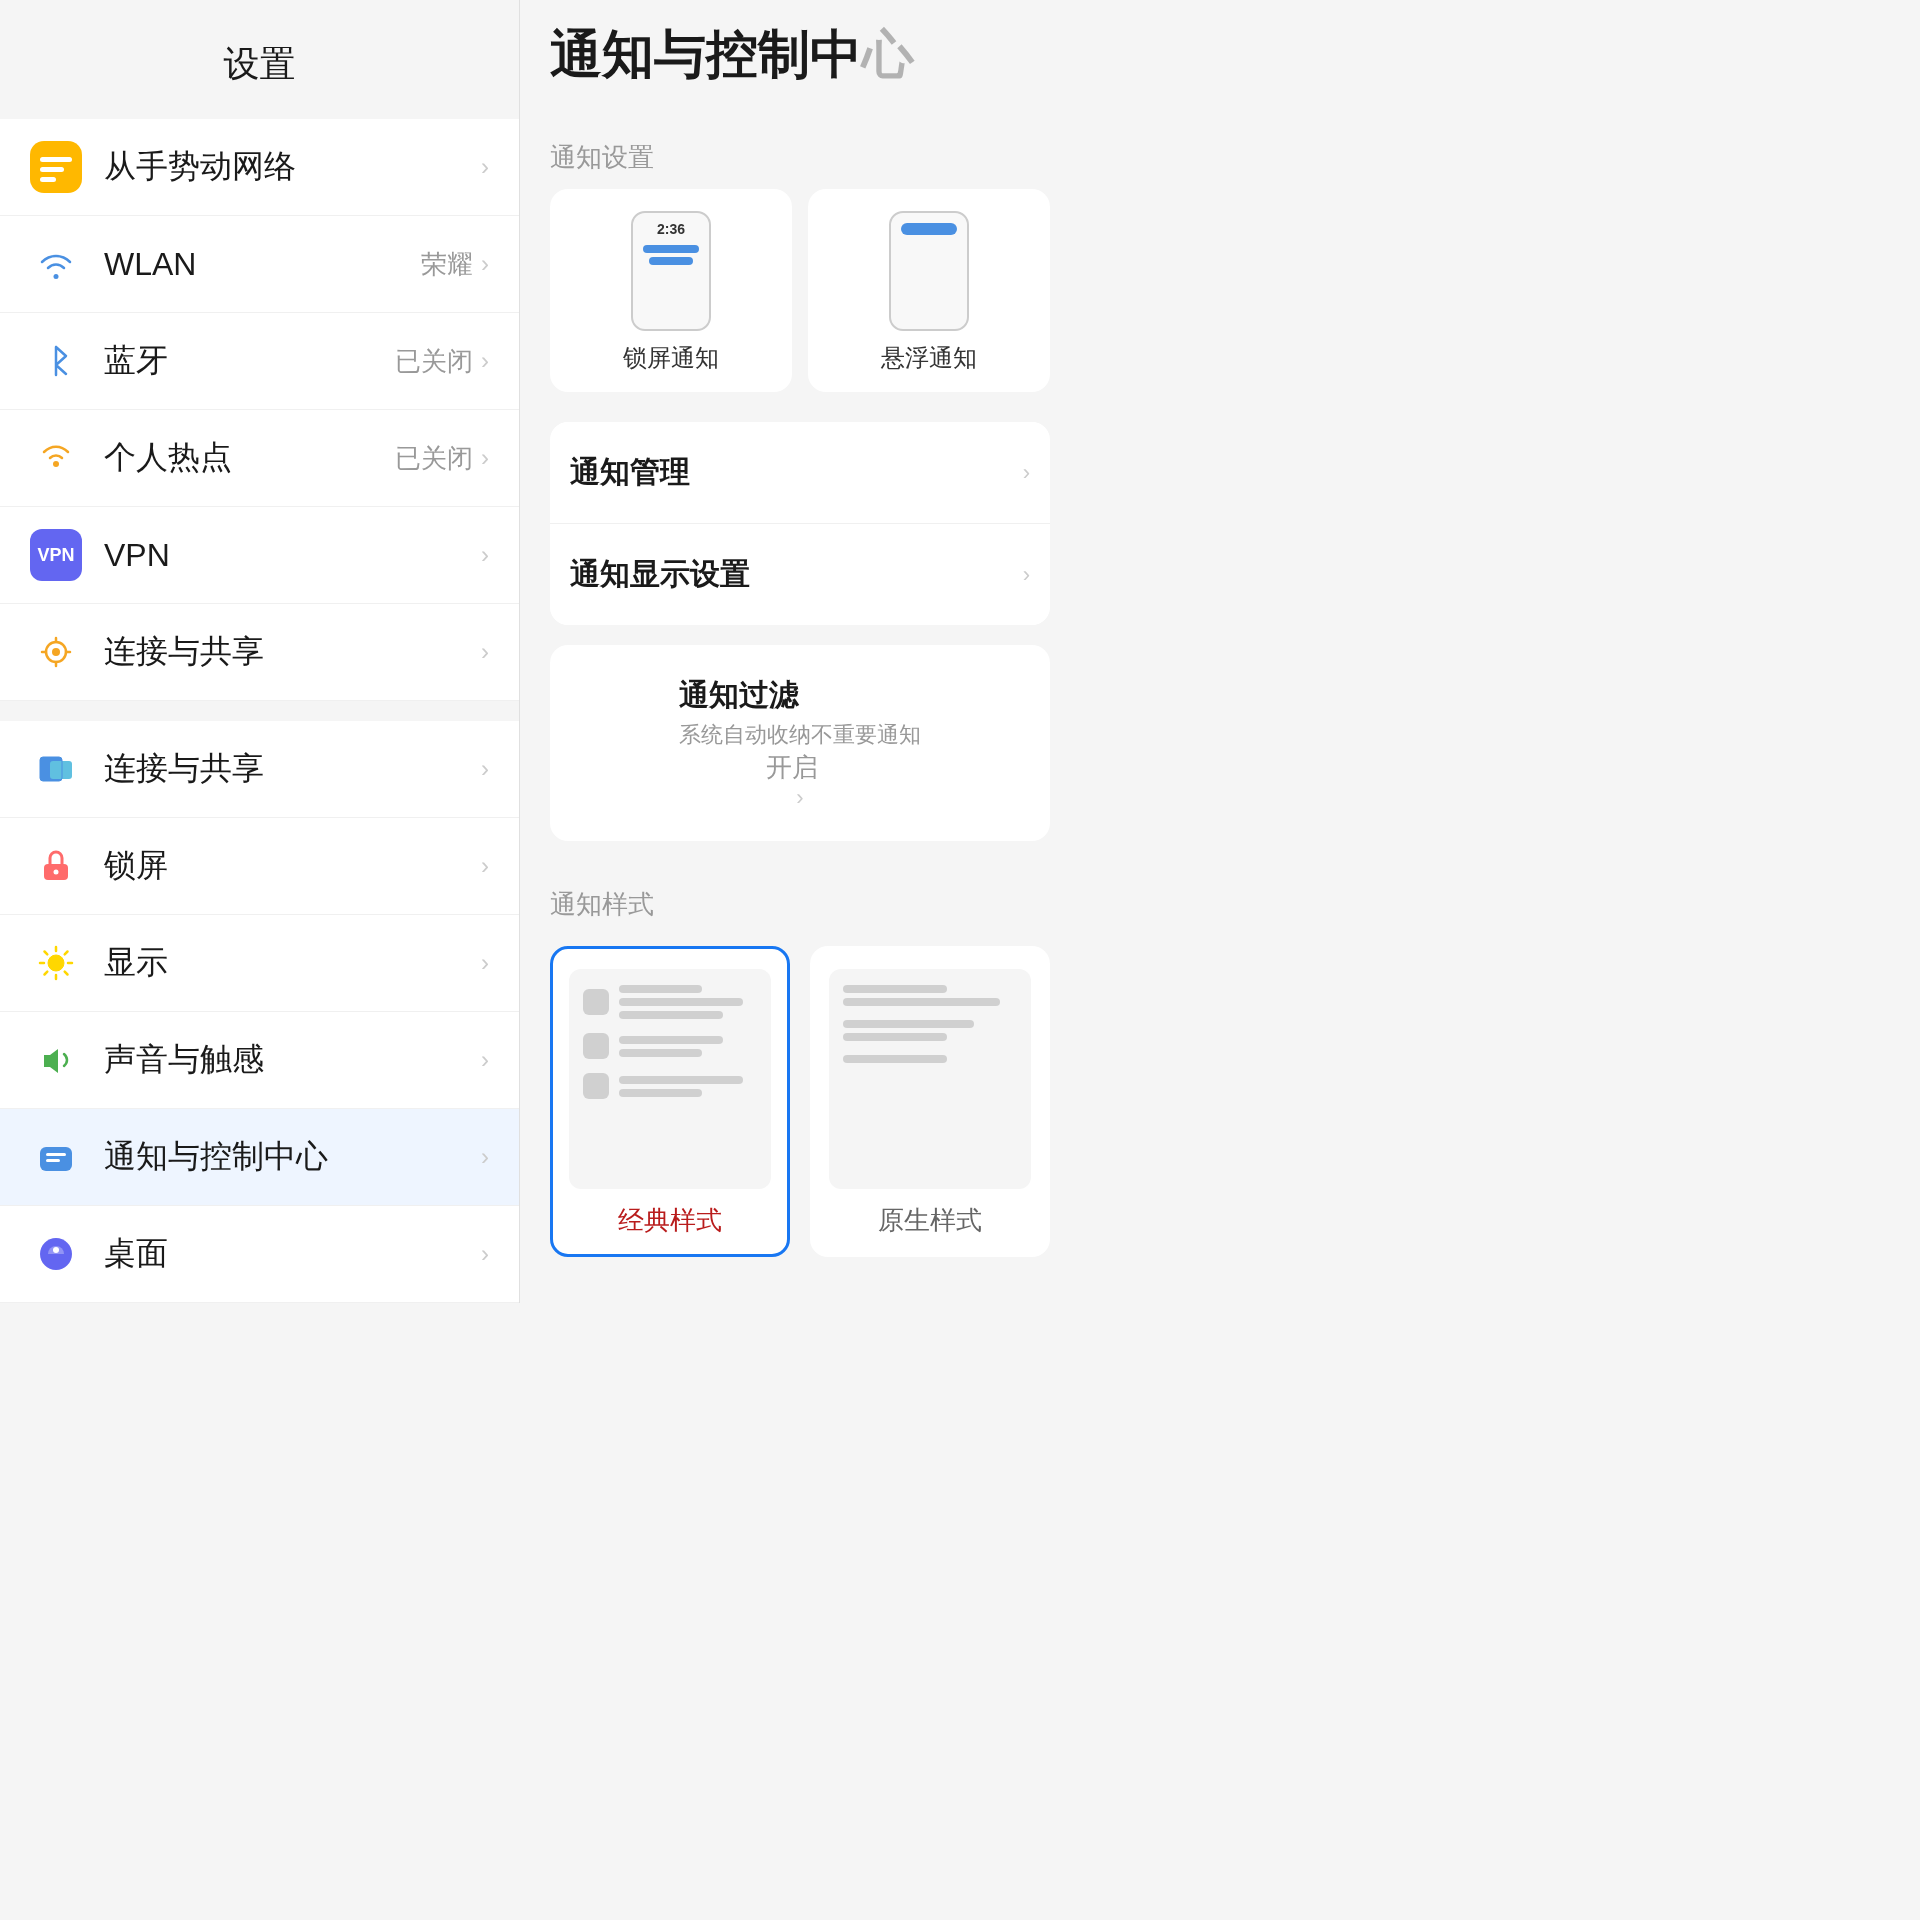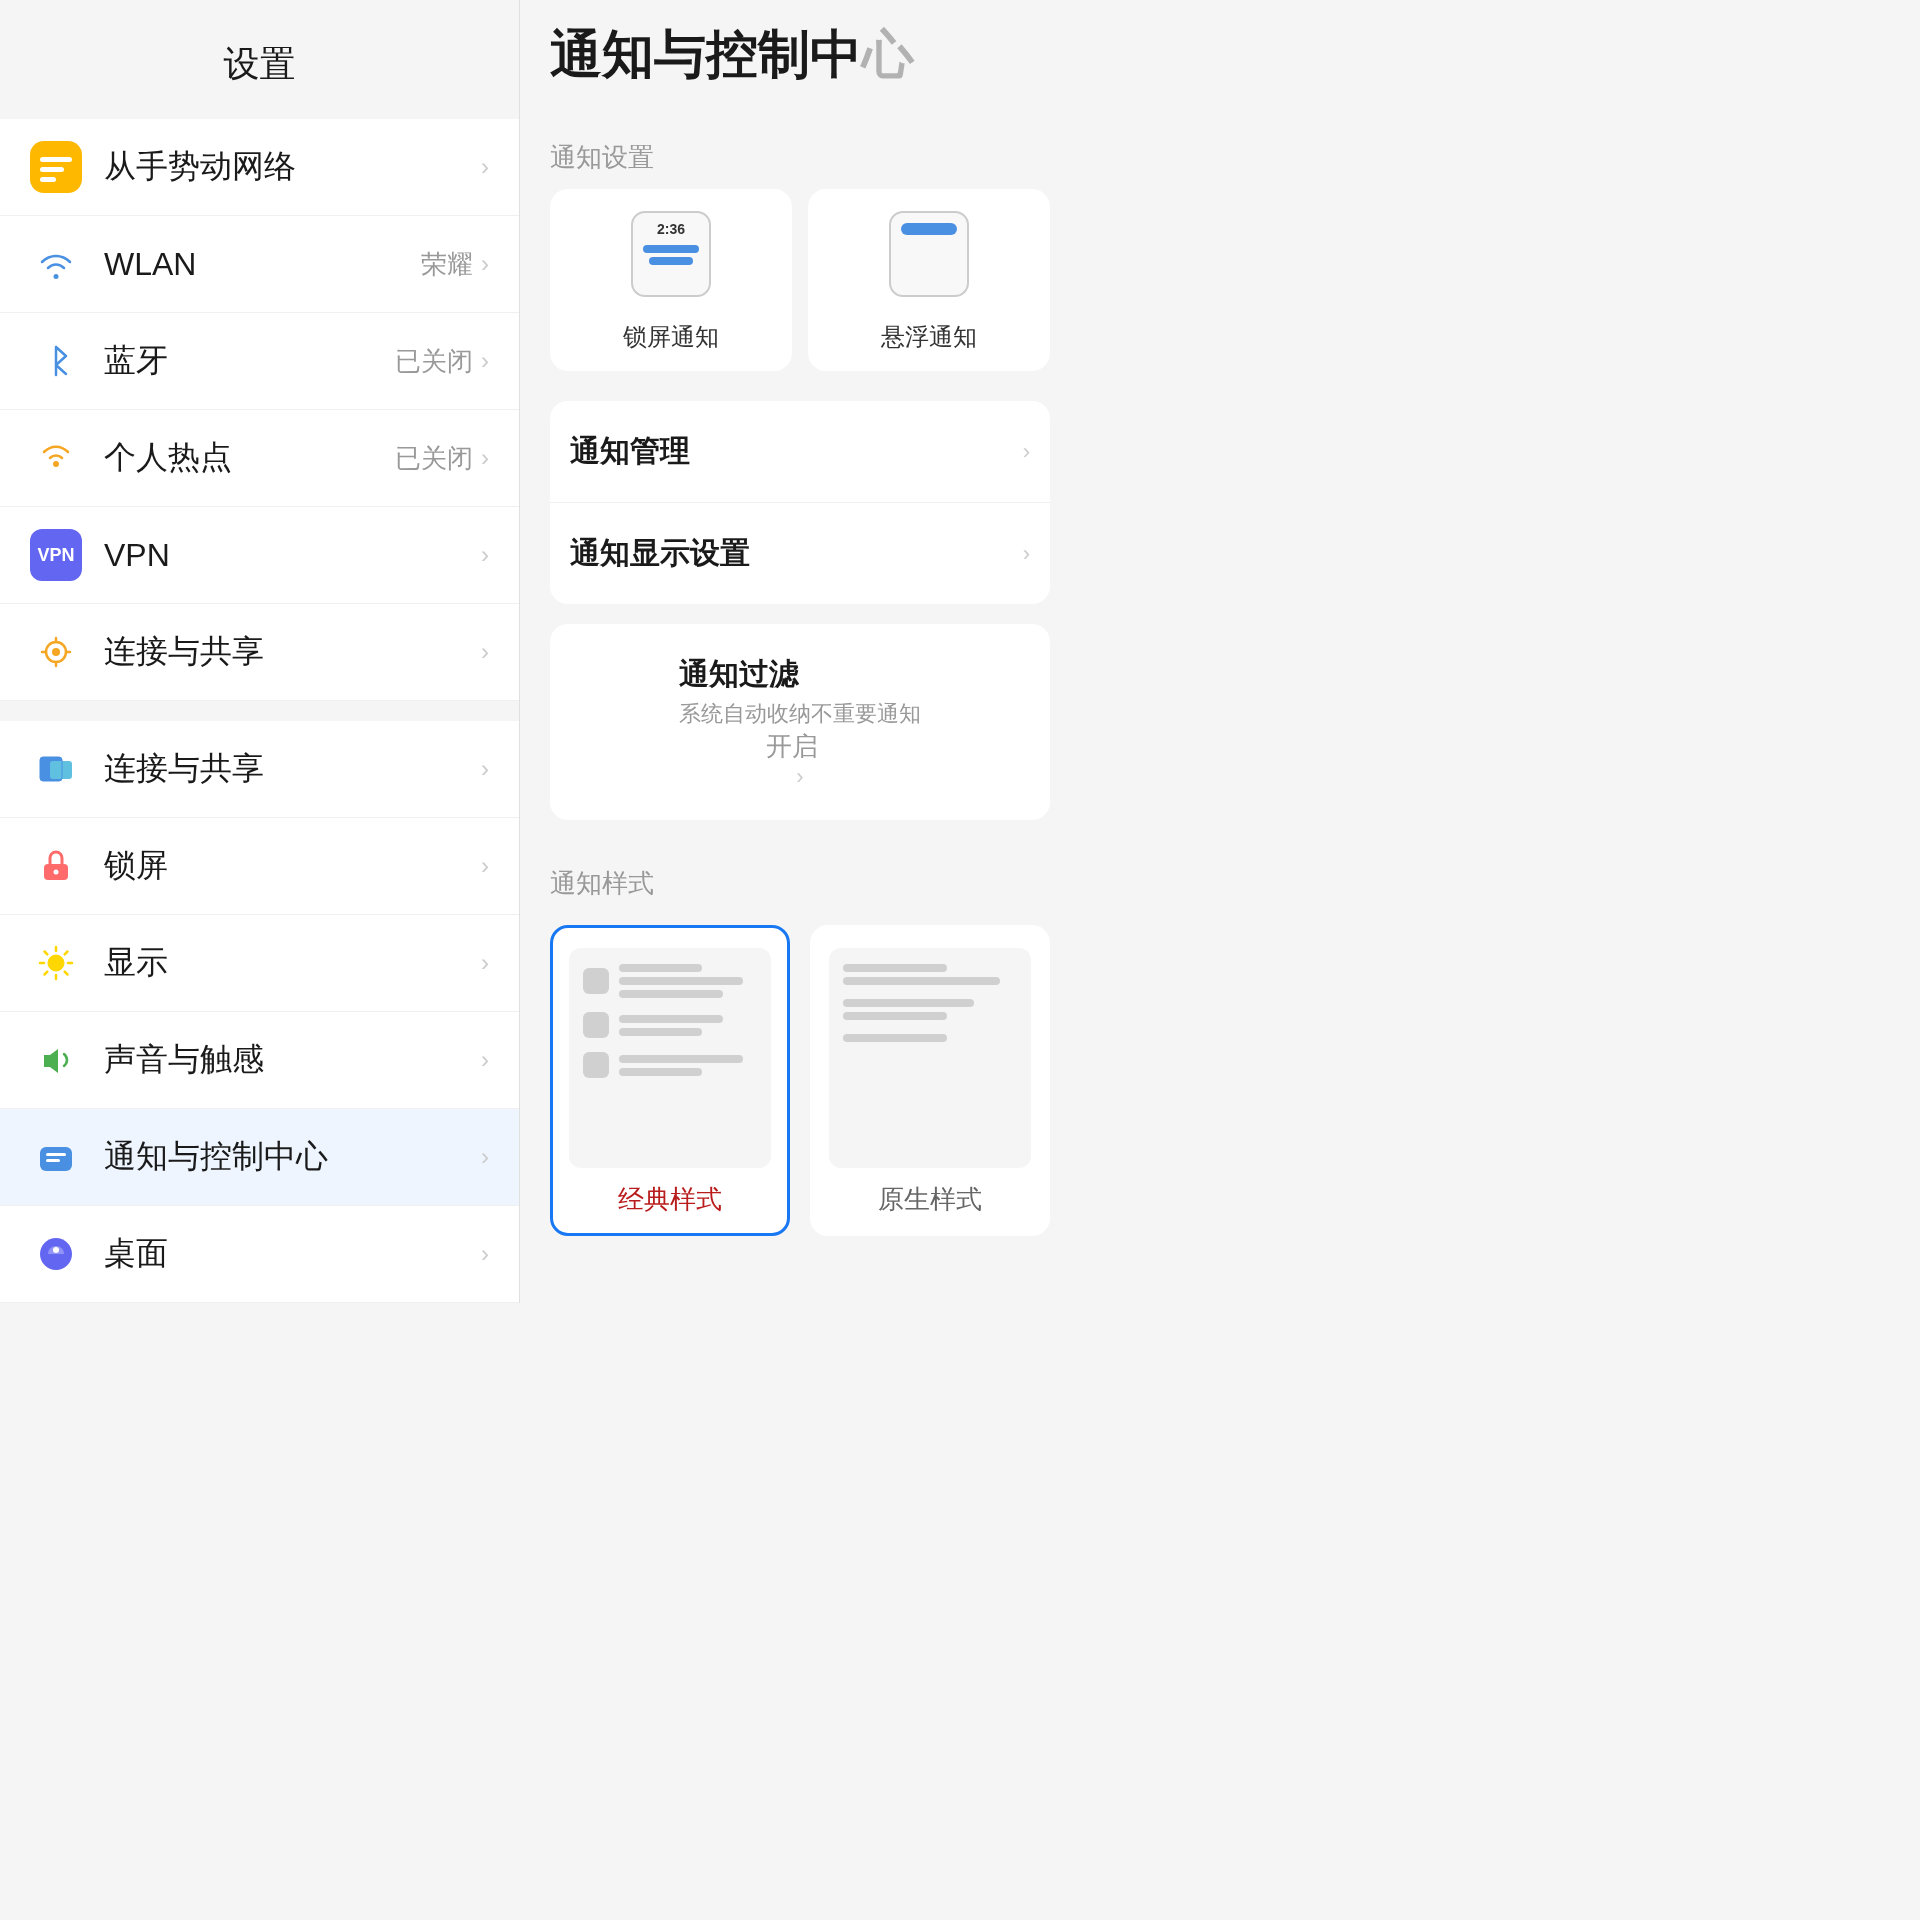--- a/index.html
+++ b/index.html
@@ -120,24 +120,24 @@
       padding: 20px 14px 16px 14px;
       display: flex;
       flex-direction: column;
       align-items: center;
       cursor: pointer;
       border: 2px solid transparent;
     }
 
     .notif-card-phone {
       width: 80px;
-      height: 86px;
+      height: 120px;
       border: 2.5px solid #ccc;
       border-radius: 14px;
-      margin-bottom: 24px;
+      margin-bottom: 11px;
       position: relative;
       overflow: hidden;
       background: #f8f8f8;
     }
 
     
     .phone-lockscreen .phone-time {
       font-size: 14px;
       font-weight: 600;
       text-align: center;

